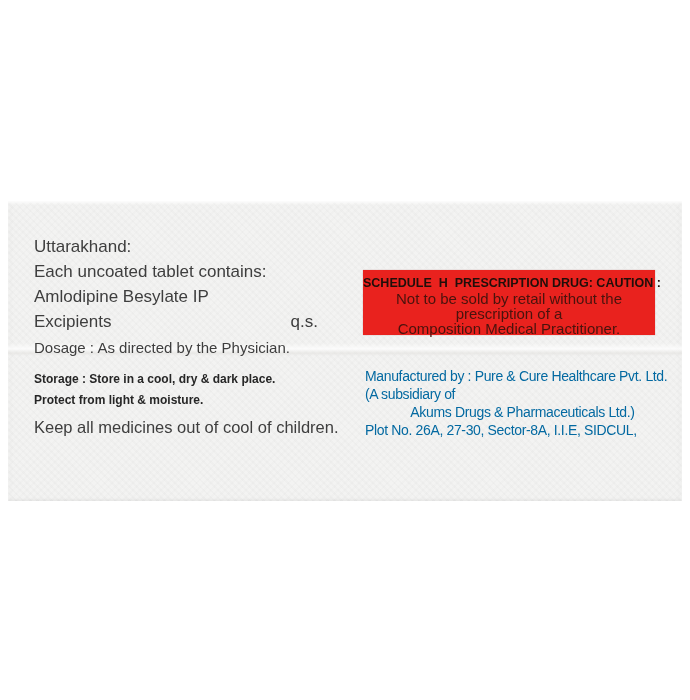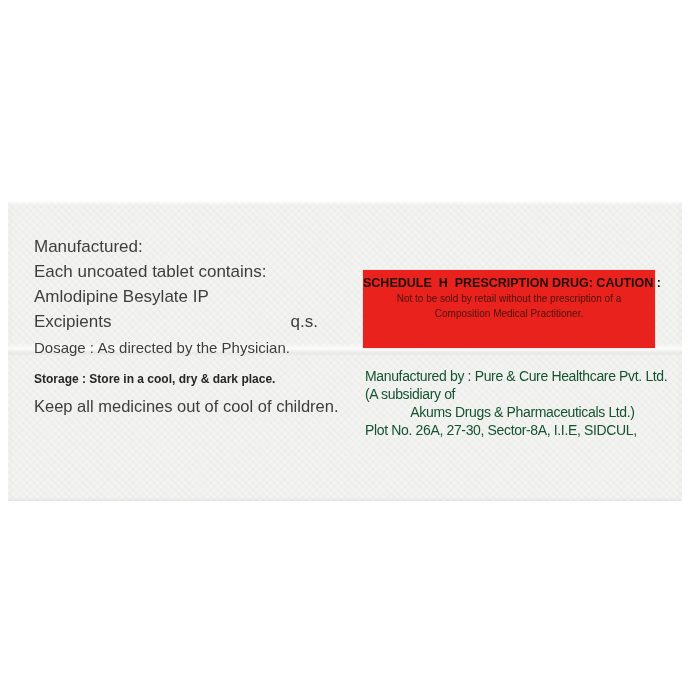--- a/index.html
+++ b/index.html
@@ -88,75 +88,76 @@
     line-height: 22px;
     white-space: nowrap;
   }
 
   
   .sched-box {
     position: absolute;
     left: 363px;
     top: 270px;
     width: 292px;
-    height: 78px;
+    height: 65px;
     box-sizing: border-box;
     padding-top: 6px;
     background: #e9221e;
     text-align: center;
     box-shadow: 0 0 1px rgba(120,20,15,0.4);
   }
   .sched-heading {
     font-weight: bold;
     font-size: 12.5px;
     line-height: 15px;
     color: #200f0a;
     white-space: pre;
   }
   .sched-line {
-    font-size: 10px;
+    font-size: 15px;
     line-height: 15px;
     color: #49130d;
   }
 
   
   .mfg {
     position: absolute;
     left: 365px;
     top: 367px;
     width: 315px;
     font-size: 14px;
     letter-spacing: -0.35px;
     line-height: 18px;
-    color: #14532d;
+    color: #0369a1;
     white-space: nowrap;
   }
   .mfg-bold { font-weight: normal; text-align: center; }
 </style>
 </head>
 <body>
 
 <div class="stage">
   <div class="carton">
     <div class="crease"></div>
   </div>
 
   <div class="left-col">
-    <div class="comp-line">Manufactured:</div>
+    <div class="comp-line">Uttarakhand:</div>
     <div class="comp-line">Each uncoated tablet contains:</div>
     <div class="comp-line">Amlodipine Besylate IP</div>
     <div class="comp-line comp-row">
       <span>Excipients</span>
       <span>q.s.</span>
     </div>
 
     <div class="dosage-line">Dosage : As directed by the Physician.</div>
 
     <div class="storage-block">
       <div>Storage : Store in a cool, dry &amp; dark place.</div>
+      <div>Protect from light &amp; moisture.</div>
     </div>
 
     <div class="keep-line">Keep all medicines out of cool of children.</div>
   </div>
 
   <div class="sched-box" style="background: rgb(233, 34, 30);">
     <div class="sched-heading" style="color: rgb(32, 15, 10);">SCHEDULE  H  PRESCRIPTION DRUG: CAUTION :</div>
     <div class="sched-line">Not to be sold by retail without the prescription of a</div>
     <div class="sched-line">Composition Medical Practitioner.</div>
   </div>

